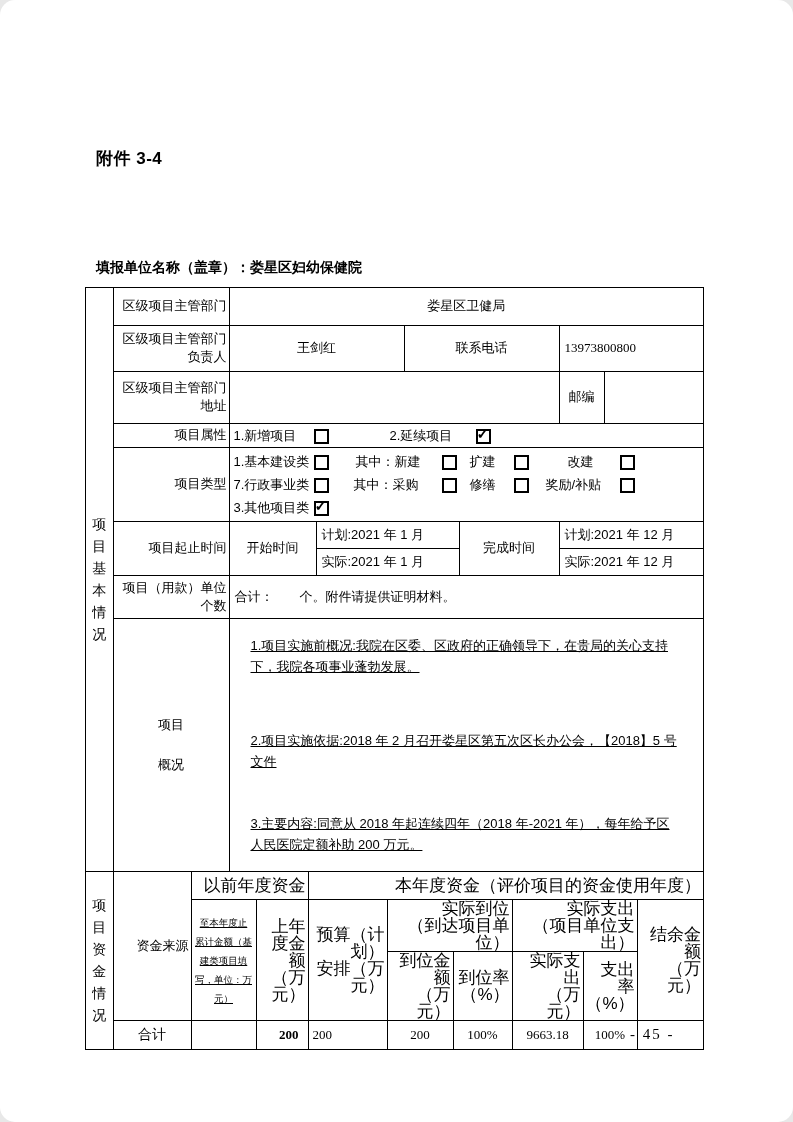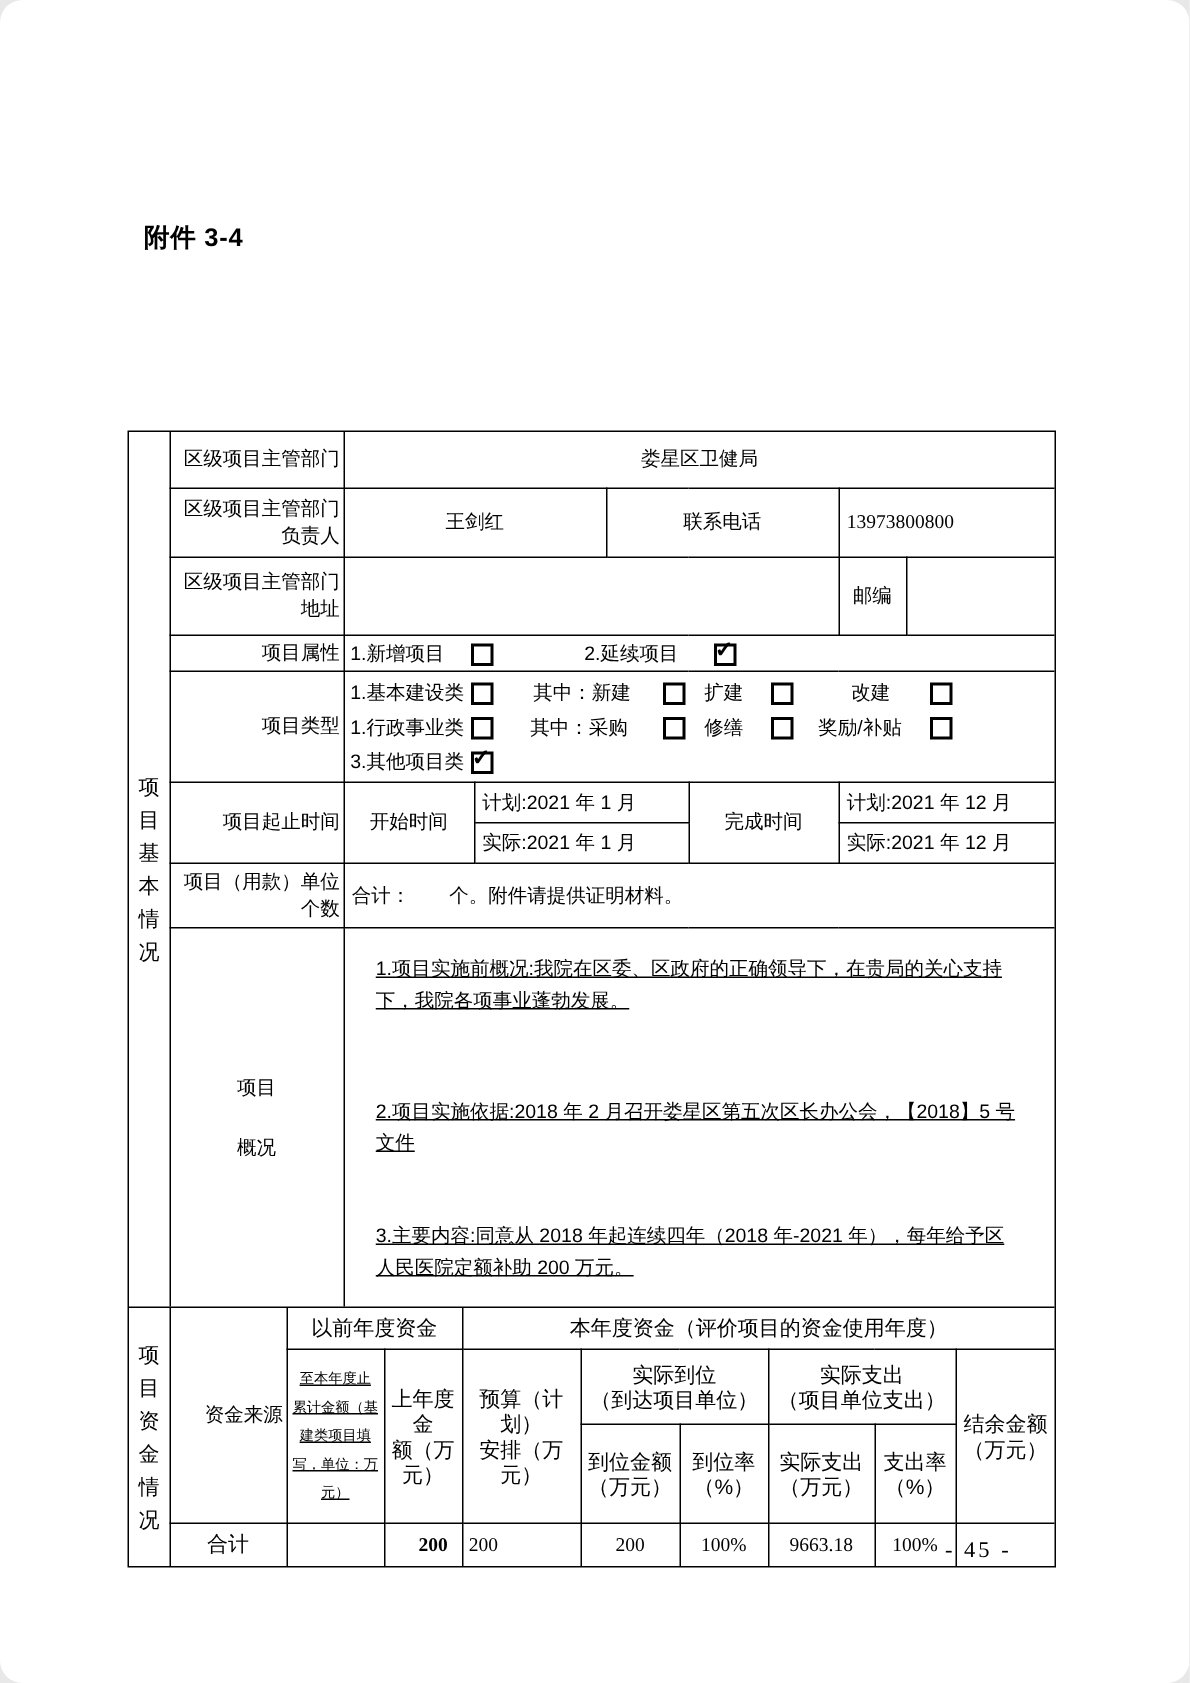--- a/index.html
+++ b/index.html
@@ -31,35 +31,36 @@
   .tp{position:absolute;top:2px;font-size:13px;white-space:nowrap;}
   .cb{position:absolute;top:4px;width:11px;height:11px;border:2px solid #000;}
   .cb.checked::after{content:"\2713";position:absolute;left:-1px;top:-7px;font-size:15px;font-weight:700;}
 
   .ov-cell{vertical-align:top;padding:0 5px;}
   .ov-cell p{margin:16px;line-height:21px;font-size:13px;text-decoration:underline;}
   .ov2{margin-top:53px !important;}
   .ov3{margin-top:41px !important;}
   .ov-lbl{white-space:pre-line;text-align:center;line-height:20px;}
 
-  .fhead{font-size:14px;text-align:center;line-height:17px;}
+  .fhead{font-size:17px;text-align:right;line-height:17px;}
   .fsmall{font-size:9.5px;text-align:center;line-height:19px;padding:10px 3px;text-decoration:underline;}
   .tot-lbl{text-align:center;font-size:14px;}
   .num-bold{font-weight:700;text-align:right;padding-right:9px;font-size:13px;}
   .num-left{text-align:left;padding-left:4px;font-size:13px;}
   .num-center{text-align:center;font-size:13px;}
 
   .page-number{position:absolute;left:630px;top:1026px;font-family:"Liberation Serif",serif;font-size:15px;letter-spacing:2px;}
 </style>
 </head>
 <body>
 
 <div class="page">
 
   <div class="attachment">附件 3-4</div>
+  <div class="unit-line">填报单位名称（盖章）：娄星区妇幼保健院</div>
 
   <div class="table-wrap">
 
     <table>
       <colgroup>
         <col style="width:27px">
           <col style="width:116px">
           <col style="width:87px">
           <col style="width:88px">
         <col style="width:55px">
@@ -103,21 +104,21 @@
             <span class="tp" style="left:4px">1.基本建设类</span>
             <span class="cb" style="left:84px"></span>
             <span class="tp" style="left:126px">其中：新建</span>
             <span class="cb" style="left:212px"></span>
             <span class="tp" style="left:240px">扩建</span>
             <span class="cb" style="left:284px"></span>
             <span class="tp" style="left:338px">改建</span>
             <span class="cb" style="left:390px"></span>
           </div>
           <div class="tline" style="top:26px">
-            <span class="tp" style="left:4px">1.行政事业类</span>
+            <span class="tp" style="left:4px">7.行政事业类</span>
             <span class="cb" style="left:84px"></span>
             <span class="tp" style="left:124px">其中：采购</span>
             <span class="cb" style="left:212px"></span>
             <span class="tp" style="left:240px">修缮</span>
             <span class="cb" style="left:284px"></span>
             <span class="tp" style="left:316px">奖励/补贴</span>
             <span class="cb" style="left:390px"></span>
           </div>
           <div class="tline" style="top:49px">
             <span class="tp" style="left:4px">3.其他项目类</span>

